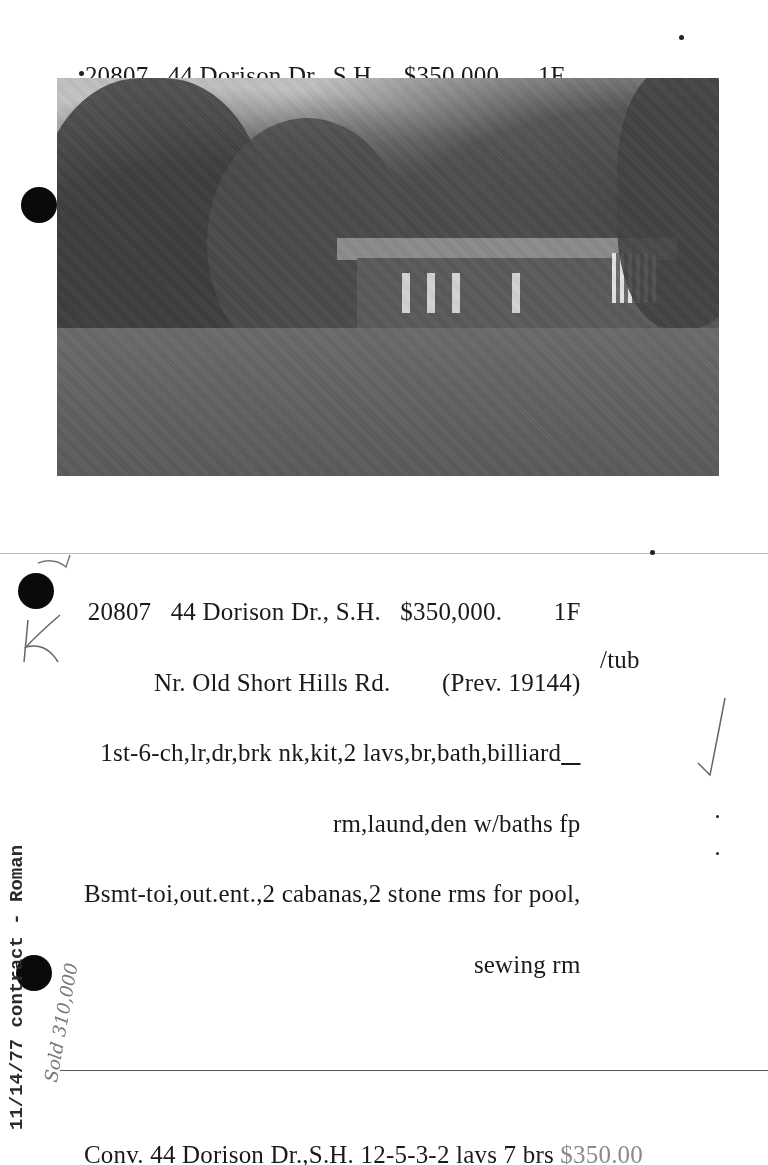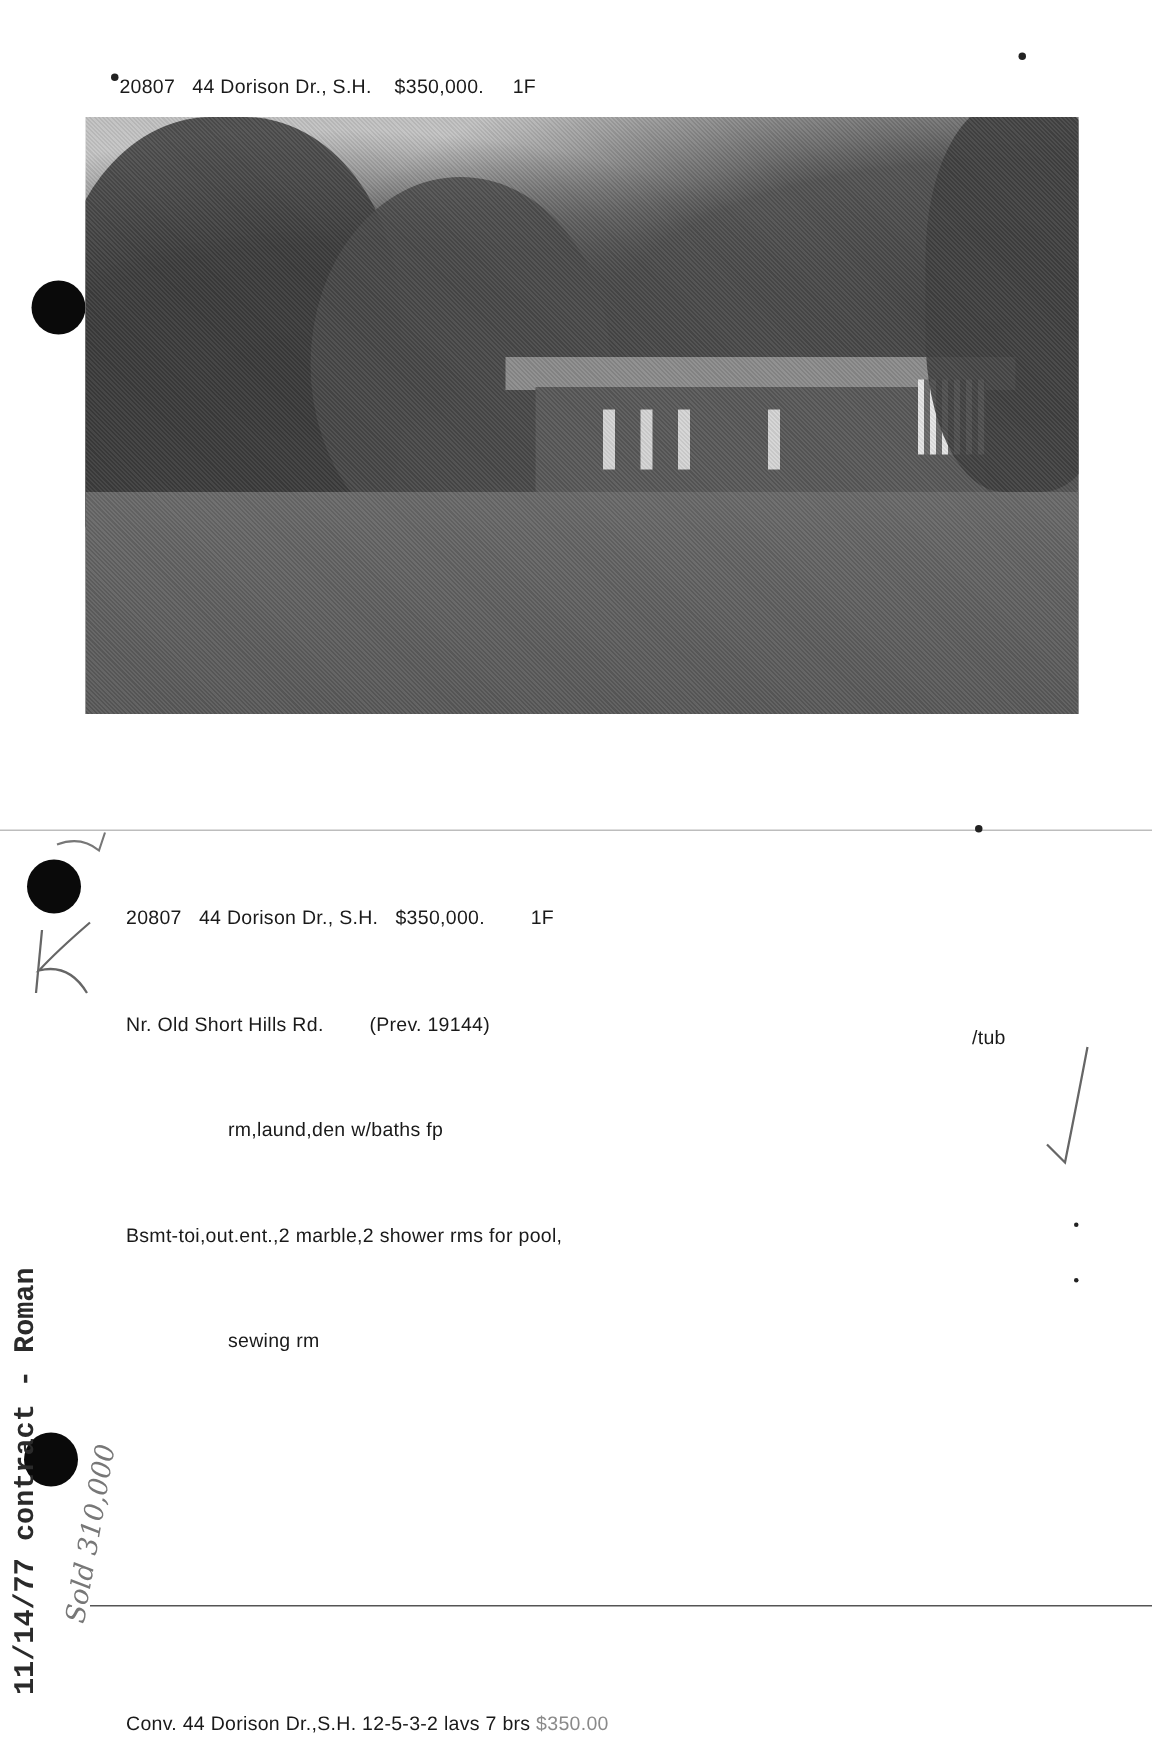--- a/index.html
+++ b/index.html
@@ -2,21 +2,21 @@
 <html><head>
 <meta charset="utf-8">
 <style>
   html, body { margin: 0; padding: 0; }
   body {
     width: 768px; height: 1165px; position: relative; overflow: hidden;
     background: #ffffff; color: #1a1a1a;
     font-family: "Liberation Mono", "DejaVu Sans Mono", monospace;
   }
   .abs { position: absolute; }
-  .mono { font-family: Liberation Sans, sans-serif; font-size: 13px; letter-spacing: 0.2px; white-space: pre; }
+  .mono { font-family: Liberation Serif, serif; font-size: 25px; letter-spacing: 0.2px; white-space: pre; text-align: right; }
   .header-line { top: 34px; left: 66px; }
   .dot { display:inline-block; width:5px; height:5px; border-radius:50%; background:#222; }
   .punch { width: 36px; height: 36px; border-radius: 50%; background: #0a0a0a; }
   .photo {
     left: 57px; top: 78px; width: 662px; height: 398px;
     background:
       radial-gradient(ellipse at 25% 45%, #3c3c3c 0%, #4a4a4a 30%, rgba(80,80,80,0) 55%),
       radial-gradient(ellipse at 92% 35%, #444 0%, #555 30%, rgba(90,90,90,0) 55%),
       linear-gradient(180deg, #bdbdbd 0%, #cfcfcf 25%, #c4c4c4 45%, #7a7a7a 62%, #5e5e5e 72%, #555 100%);
     filter: contrast(1.05);
@@ -89,42 +89,43 @@
 <span class="abs dot" style="left:650px; top:550px;"></span>
 
 <svg class="abs" style="left:18px; top:612px;" width="44" height="54">
   <path d="M10 8 L6 50" stroke="#666" stroke-width="1.5" fill="none"></path>
   <path d="M42 3 Q20 22 8 35 Q28 30 40 50" stroke="#666" stroke-width="1.5" fill="none"></path>
 </svg>
 
 <div class="abs mono card-lines">
   <div><span>20807</span><span>   </span><span>44 Dorison Dr., S.H.</span><span>   </span><span>$350,000.</span><span>        </span><span>1F</span></div>
   <div><span>Nr. Old Short Hills Rd.</span><span>        </span><span>(Prev. 19144)</span></div>
+  <div><span>1st-6-ch,lr,dr,brk nk,kit,2 lavs,br,bath,billiard</span><span class="u">   </span></div>
   <div class="indent">rm,laund,den w/baths fp</div>
-  <div>Bsmt-toi,out.ent.,2 marble,2 shower rms for pool,</div>
+  <div>Bsmt-toi,out.ent.,2 cabanas,2 stone rms for pool,</div>
   <div class="indent">sewing rm</div>
   
   
   
   
   
   
   
   
   
   
   
   
   
   
   
   
 </div>
 
-<span class="abs mono" style="left:648px; top:646px;margin-top:38px;">/tub</span>
+<span class="abs mono" style="left:600px; top:646px;">/tub</span>
 
 <div class="abs" style="left:60px; top:1070px; width:708px; height:1px; background:#555;"></div>
 
 <svg class="abs" style="left:690px; top:695px;" width="40" height="90">
   <path d="M35 3 Q28 40 20 80 L8 68" stroke="#666" stroke-width="1.5" fill="none"></path>
 </svg>
 <span class="abs dot" style="left:716px; top:815px; width:3px; height:3px;"></span>
 <span class="abs dot" style="left:716px; top:852px; width:3px; height:3px;"></span>
 
 <div class="abs stamp">11/14/77 contract - Roman</div>

